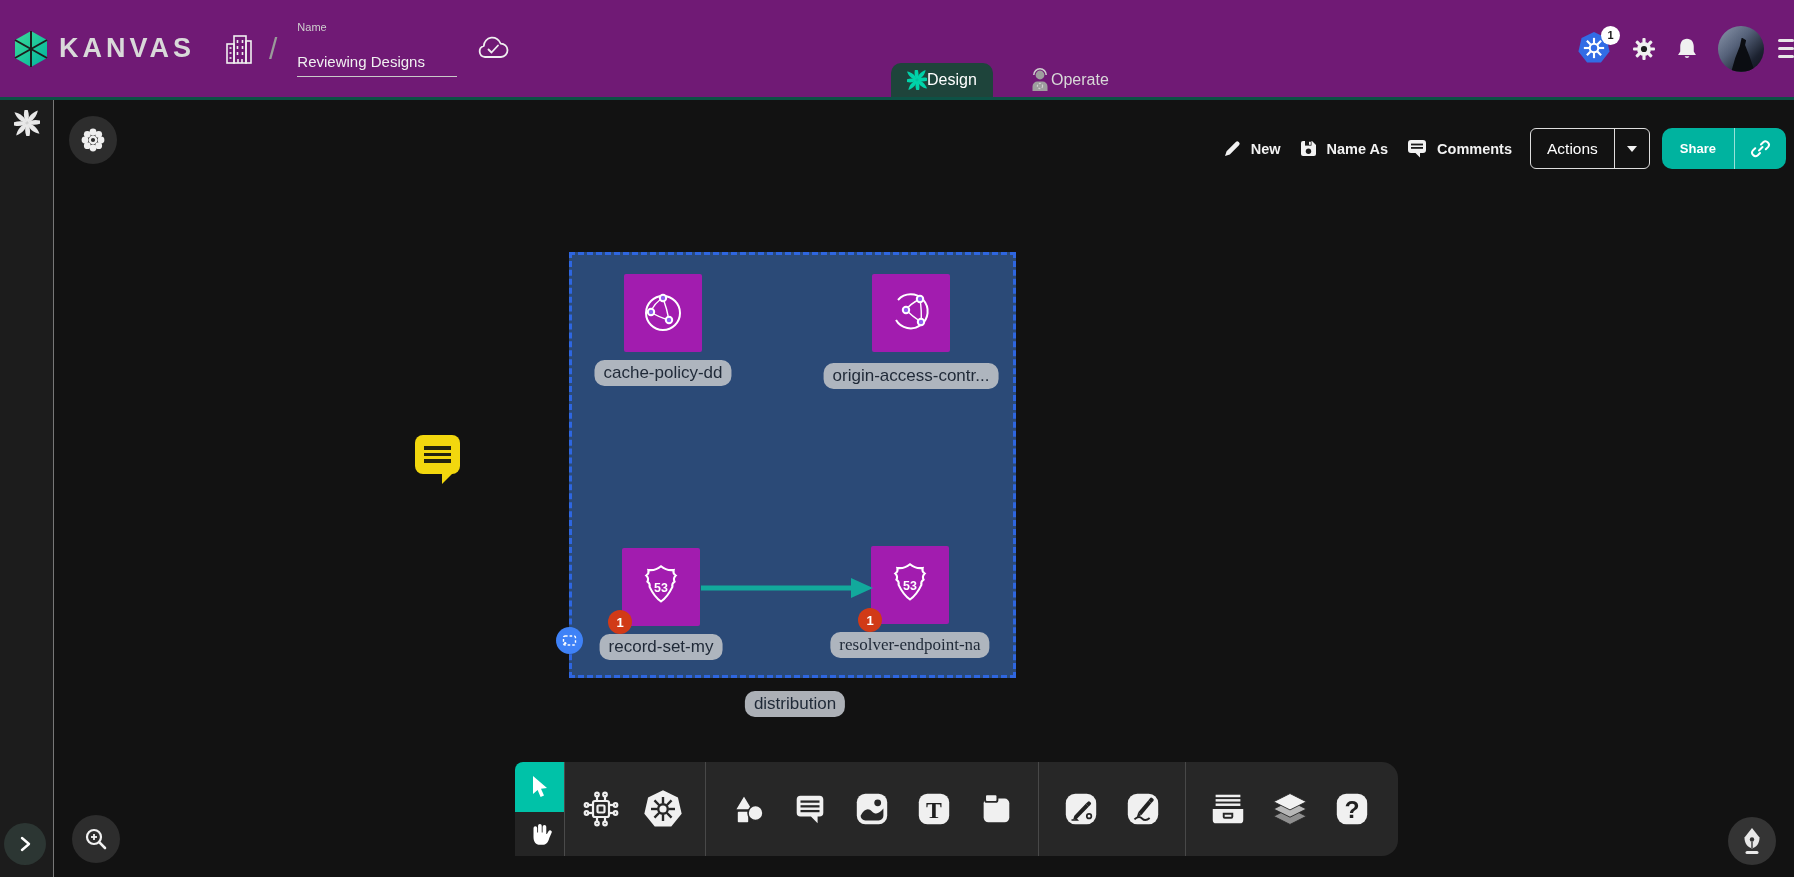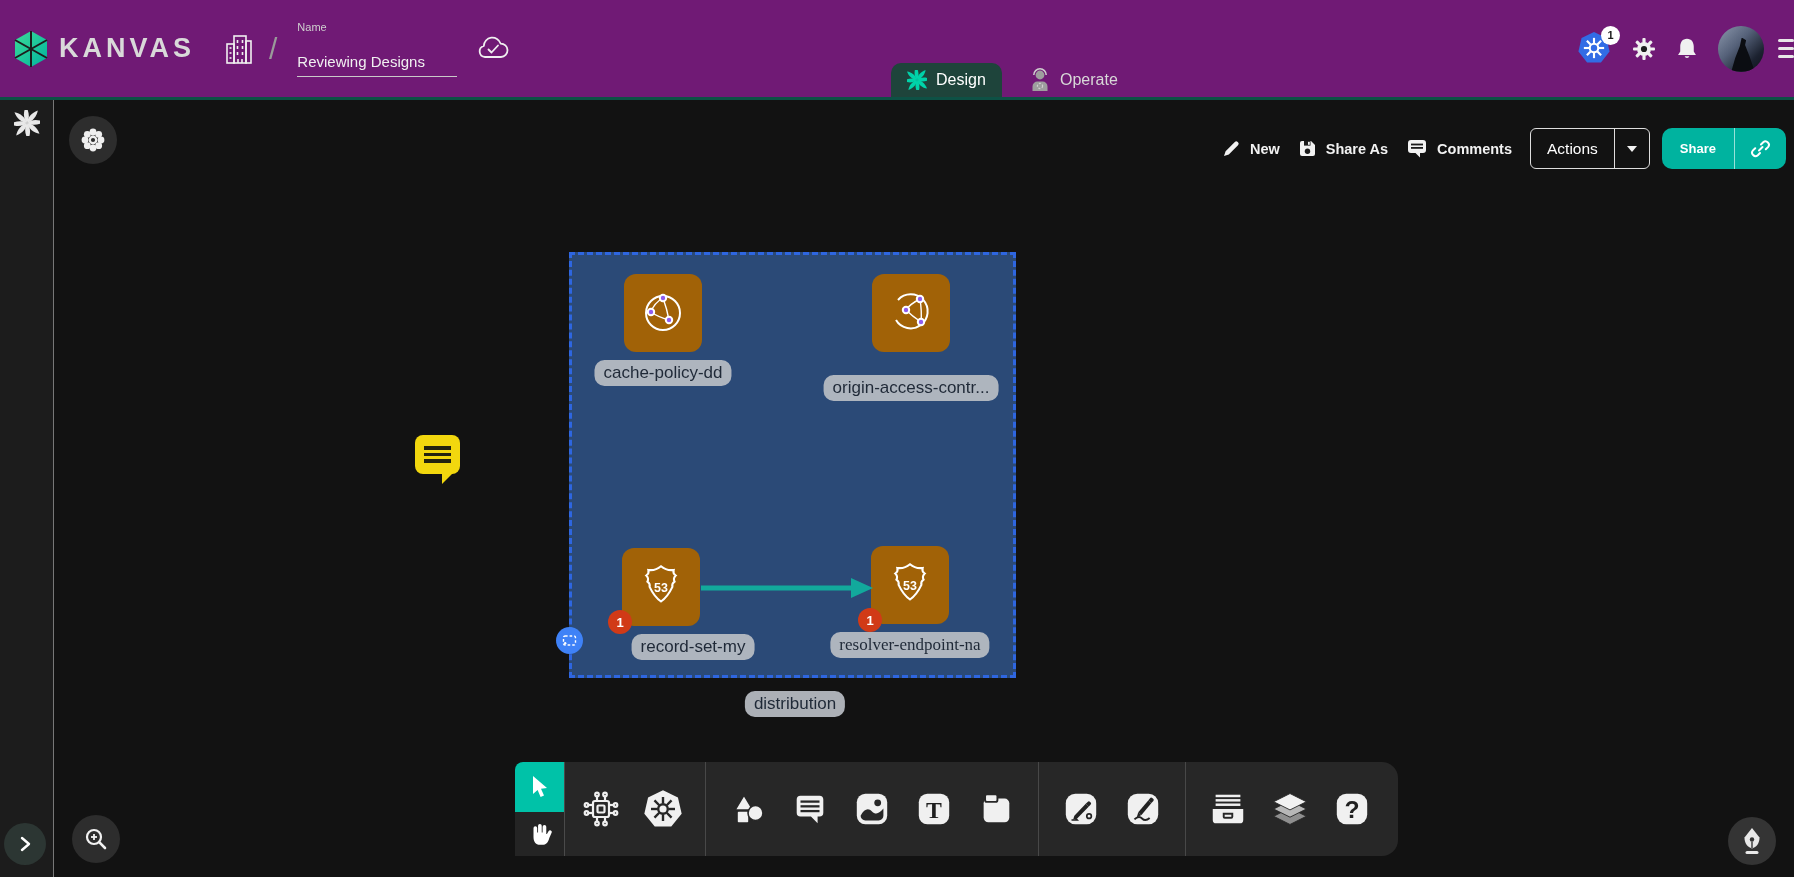--- a/index.html
+++ b/index.html
@@ -15,21 +15,21 @@
   .brand-text{ font-size:27px; font-weight:bold; letter-spacing:4px; color:#d9d9d9; }
   .org-icon{ margin-left:30px; }
   .slash{ margin-left:16px; font-size:30px; color:#9a9a9a; font-weight:300; }
   .name-field{ margin-left:20px; display:flex; flex-direction:column;gap:16px; }
   .name-label{ font-size:11px; color:#cfcfcf; margin-bottom:2px; }
   .name-input{ background:transparent; border:none; border-bottom:1px solid #c9c9c9;
                color:#f0f0f0; font-size:15px; width:160px; padding:2px 0 6px 0;
                font-family:"Liberation Sans",sans-serif; outline:none; }
   .cloud{ margin-left:20px; }
 
-  .tab{ position:absolute; bottom:0; height:34px; display:flex; align-items:center; gap:9px;
+  .tab{ position:absolute; bottom:0; height:34px; display:flex; align-items:center; 
         padding:0 16px; font-size:16px; }
   .tab-design{ left:891px; background:#1e443b; border-radius:10px 10px 0 0; color:#fff; }
   .tab-operate{ left:1013px; color:#d8d8d8; }
 
   .header-right{ position:absolute; right:0; top:0; height:97px; display:flex; align-items:center; gap:20px; padding-right:6px; }
   .k8s-wrap{ position:relative; width:34px; height:34px; }
   .k8s-badge{ position:absolute; top:-6px; right:-8px; width:19px; height:19px; background:#fff;
               border-radius:50%; color:#1d1d1d; font-size:11px; font-weight:bold;
               display:flex; align-items:center; justify-content:center; }
   .avatar{ width:46px; height:46px; border-radius:50%; overflow:hidden; position:relative;
@@ -59,21 +59,21 @@
   .actions-btn{ display:flex; align-items:stretch; height:41px; border:1.5px solid #dedede; border-radius:6px; color:#fff; }
   .actions-main{ display:flex; align-items:center; padding:0 16px; font-size:15.5px; }
   .actions-caret{ display:flex; align-items:center; padding:0 11px; border-left:1px solid #dedede; }
   .share-btn{ display:flex; align-items:stretch; height:41px; background:#00b39f; border-radius:10px; color:#fff; margin-left:-6px; }
   .share-main{ display:flex; align-items:center; padding:0 18px; font-size:13px; font-weight:bold; }
   .share-link{ display:flex; align-items:center; padding:0 15px; border-left:1px solid rgba(255,255,255,.6); }
 
   
   .group-box{ position:absolute; left:569px; top:252px; width:447px; height:426px;
               background:#2b4a77; border:3px dashed #2e66e0; }
-  .node{ position:absolute; width:78px; height:78px; background:#a16207; border-radius:12px;
+  .node{ position:absolute; width:78px; height:78px; background:#a21caf; border-radius:2px;
          display:flex; align-items:center; justify-content:center; }
   .pill{ position:absolute; transform:translateX(-50%); white-space:nowrap;
          background:rgba(186,190,196,.92); color:#1f2937; font-size:17px;
          padding:3px 9px; border-radius:10px; }
   .badge{ position:absolute; width:24px; height:24px; border-radius:50%; background:#d13a17;
           color:#fff; font-size:13px; font-weight:bold; display:flex; align-items:center; justify-content:center; z-index:3; }
   .group-handle{ position:absolute; left:-16px; top:372px; width:27px; height:27px; border-radius:50%;
                  background:#3f82f7; display:flex; align-items:center; justify-content:center; z-index:3; }
   .edge{ position:absolute; left:127px; top:319px; }
   .group-pill{ top:436px; left:223px; }
@@ -293,21 +293,21 @@
       <span>New</span>
     </div>
 
     <div class="text-btn">
       <svg width="19" height="19" viewBox="0 0 19 19">
         <path d="M2 4 a2 2 0 0 1 2-2 H13 L17 6 V15 a2 2 0 0 1-2 2 H4 a2 2 0 0 1-2-2 Z" fill="#f2f2f2"></path>
         <rect x="6" y="2" width="6.5" height="4.6" fill="#1a1a1a"></rect>
         <rect x="10" y="2.8" width="1.8" height="3" fill="#f2f2f2"></rect>
         <circle cx="9.5" cy="12.3" r="2.7" fill="#1a1a1a"></circle>
       </svg>
-      <span>Share As</span>
+      <span>Name As</span>
     </div>
 
     <div class="text-btn">
       <svg width="22" height="21" viewBox="0 0 22 21">
         <path d="M2 5 a3 3 0 0 1 3-3 H17 a3 3 0 0 1 3 3 V12 a3 3 0 0 1-3 3 H14 v4.5 L9.5 15 H5 a3 3 0 0 1-3-3 Z" fill="#f2f2f2"></path>
         <rect x="5" y="5.6" width="12" height="1.8" fill="#1a1a1a"></rect>
         <rect x="5" y="9" width="12" height="1.8" fill="#1a1a1a"></rect>
       </svg>
       <span>Comments</span>
     </div>
@@ -381,22 +381,22 @@
 
     <svg class="edge" width="176" height="28" viewBox="0 0 176 28">
       <line x1="2" y1="14" x2="152" y2="14" stroke="#12a99c" stroke-width="5"></line>
       <polygon points="152,4 174,14 152,24" fill="#12a99c"></polygon>
     </svg>
 
     <div class="badge" style="left:36px; top:355px;">1</div>
     <div class="badge" style="left:286px; top:353px;">1</div>
 
     <div class="pill" style="left:91px; top:105px;">cache-policy-dd</div>
-    <div class="pill" style="left:339px; top:120px;">origin-access-contr...</div>
-    <div class="pill" style="left:89px; top:379px;margin-left:32px;">record-set-my</div>
+    <div class="pill" style="left:339px; top:108px;">origin-access-contr...</div>
+    <div class="pill" style="left:89px; top:379px;">record-set-my</div>
     <div class="pill" style="left:338px; top:377px;font-family:Liberation Serif, serif;">resolver-endpoint-na</div>
 
     <div class="pill group-pill">distribution</div>
 
     <div class="group-handle">
       <svg width="15" height="13" viewBox="0 0 15 13">
         <rect x="1.5" y="2" width="12" height="9" rx="1.5" fill="none" stroke="#fff" stroke-width="1.4" stroke-dasharray="2.6 2"></rect>
         <circle cx="3.2" cy="9.2" r="1.2" fill="#fff"></circle>
       </svg>
     </div>

